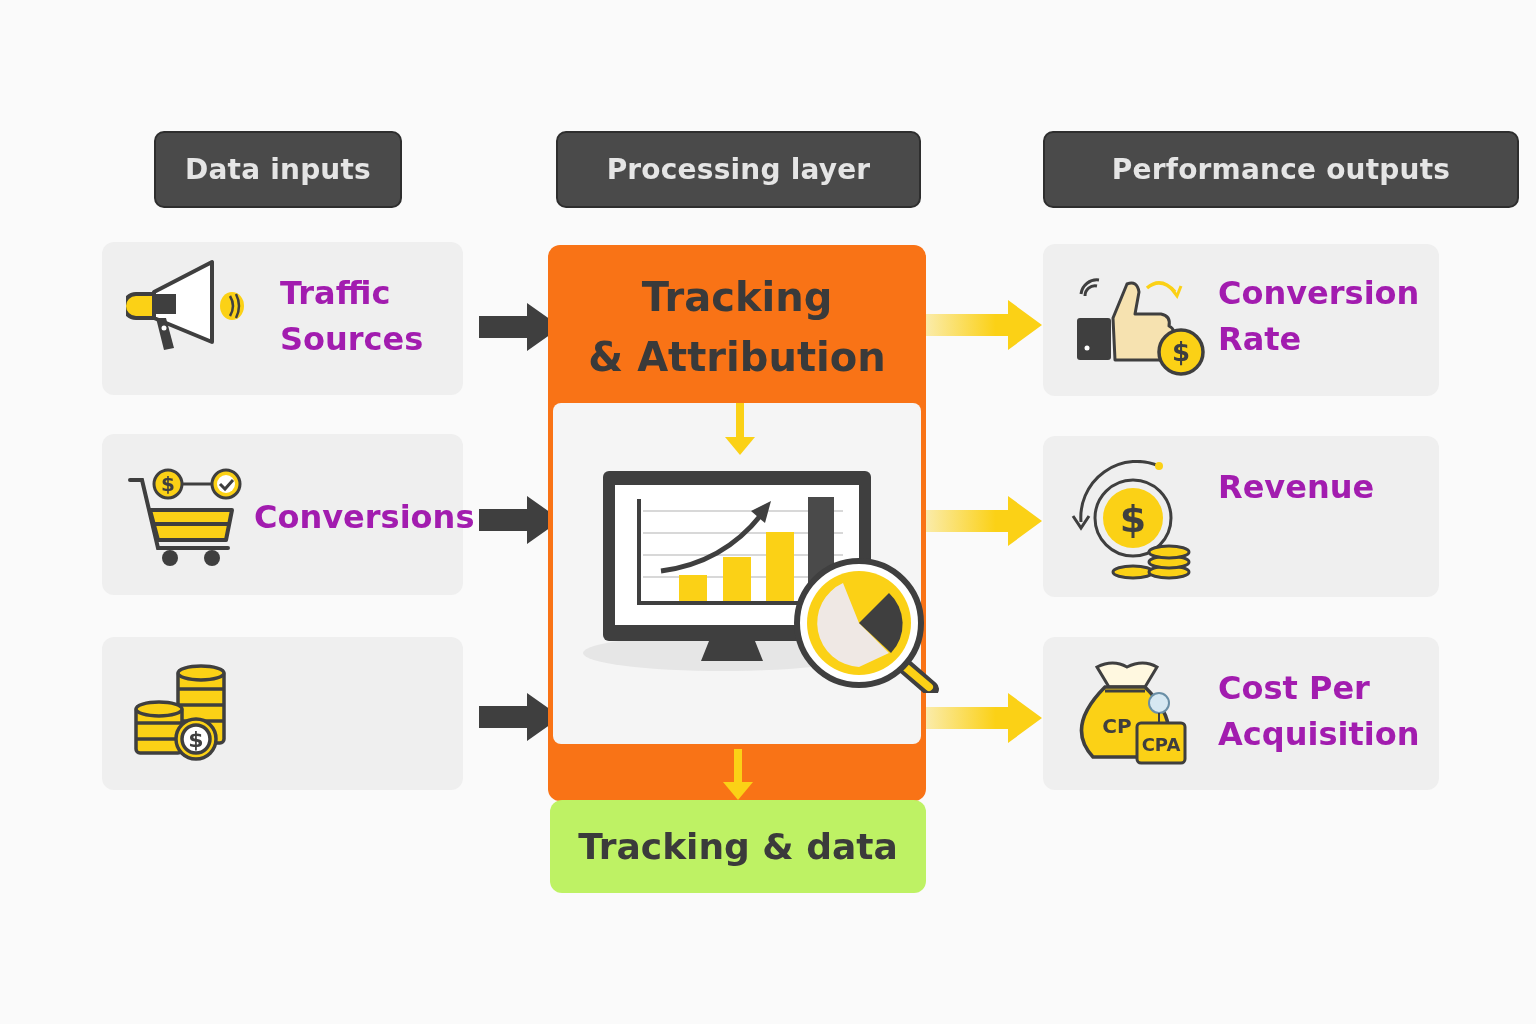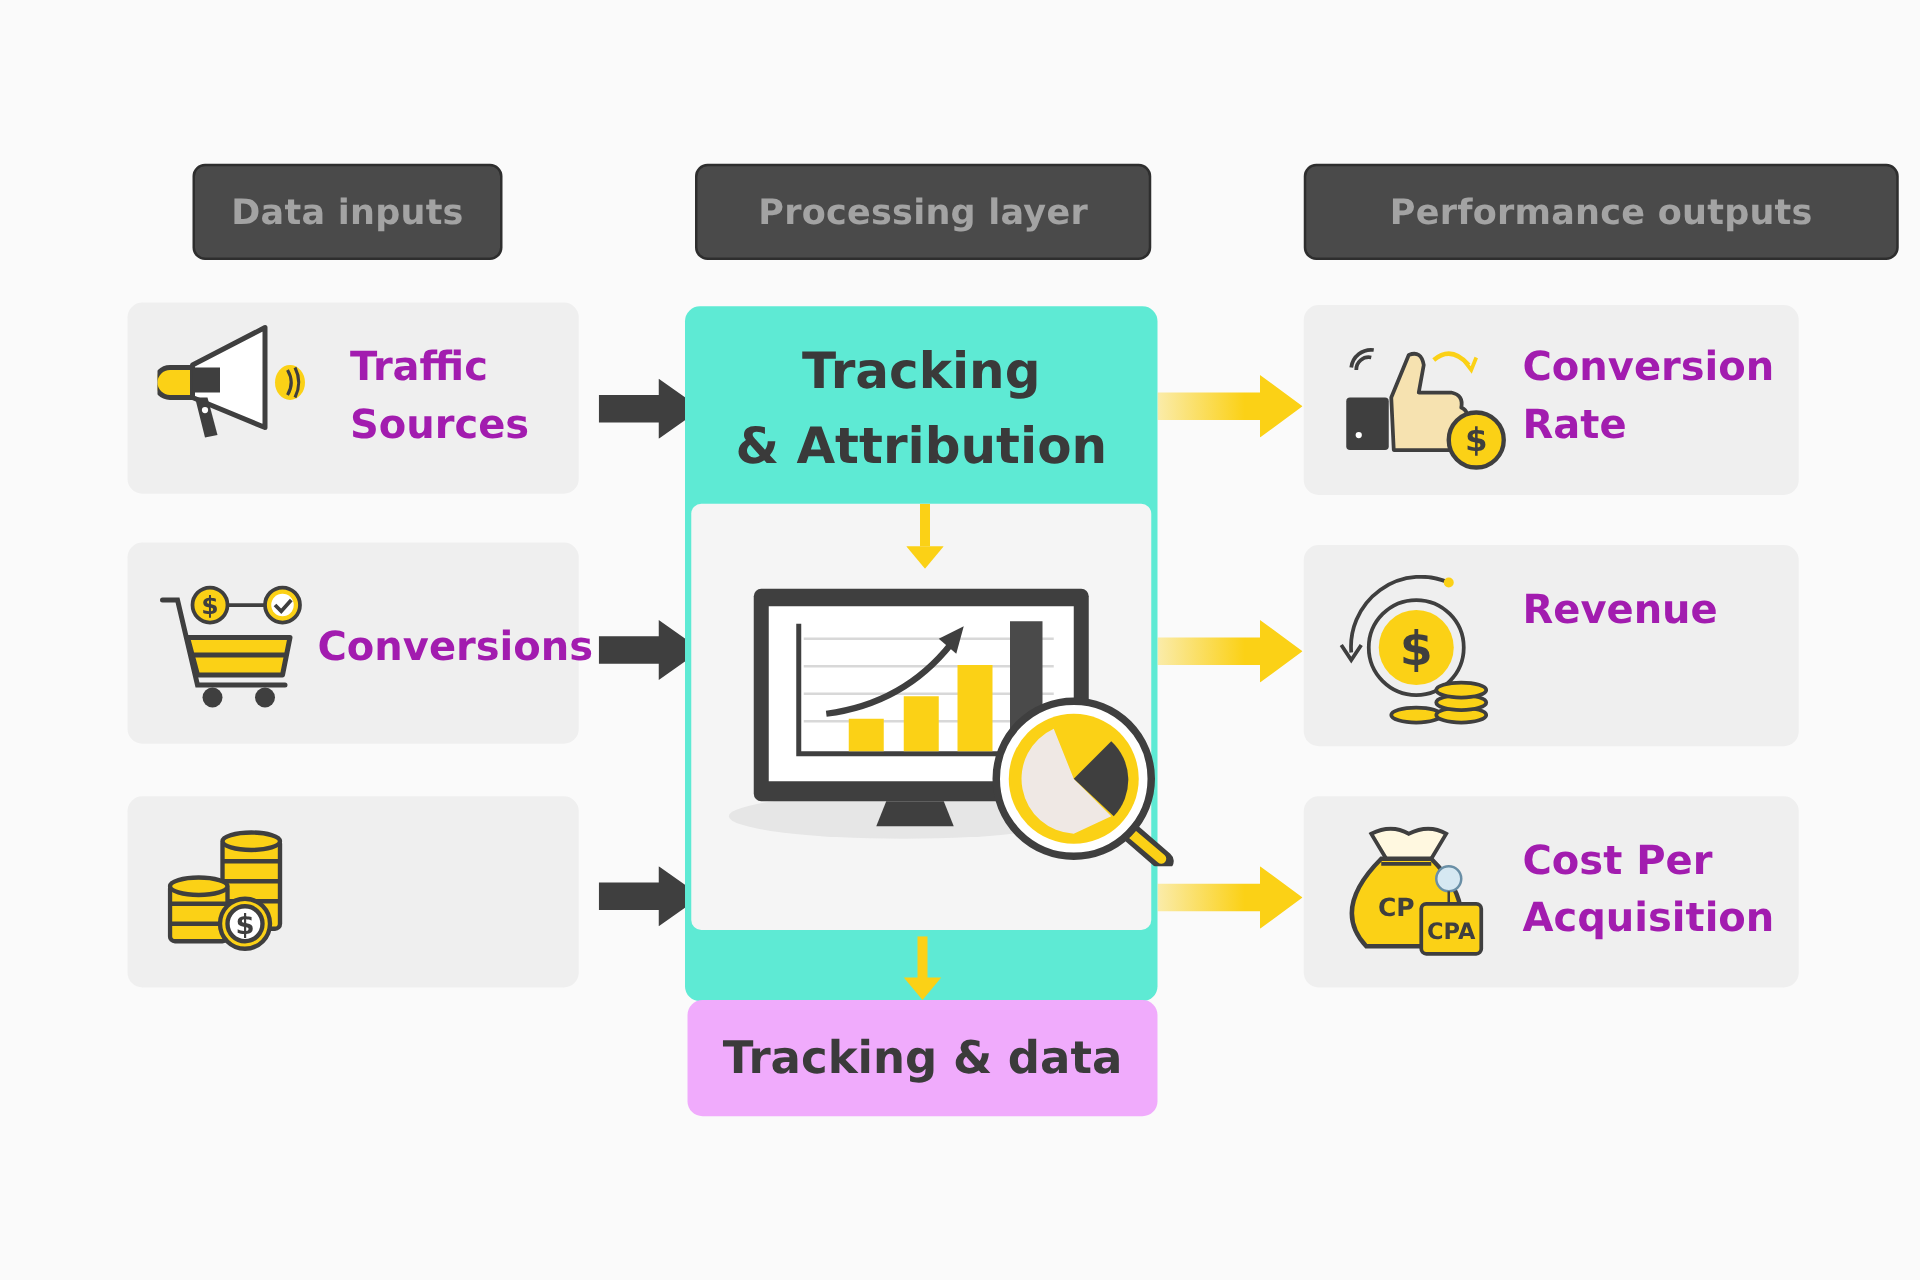--- a/index.html
+++ b/index.html
@@ -2,21 +2,21 @@
 <html><head>
 <meta charset="utf-8">
 <style>
   * { box-sizing: border-box; margin: 0; padding: 0; }
   html, body { width: 1536px; height: 1024px; background: #fafafa; overflow: hidden; }
   body { position: relative; font-family: "DejaVu Sans", sans-serif; color: #3a3a3a; }
 
   .header-pill {
     position: absolute; top: 131px; height: 77px;
     background: #4a4a4a; border: 2px solid #2e2e2e; border-radius: 10px;
-    color: #a3a3a3; font-size: 28px; font-weight: 600;
+    color: #e5e5e5; font-size: 28px; font-weight: 600;
     display: flex; align-items: center; justify-content: center;
     letter-spacing: 0.2px;
   }
   #hdr-inputs { left: 154px; width: 248px; }
   #hdr-processing { left: 556px; width: 365px; }
   #hdr-outputs { left: 1043px; width: 476px; }
 
   .card {
     position: absolute; background: #efefef; border-radius: 12px;
     display: flex; align-items: center;
@@ -29,33 +29,33 @@
   #in-commissions { left: 102px; top: 637px; width: 361px; height: 153px; }
 
   #out-conv { left: 1043px; top: 244px; width: 396px; height: 152px; }
   #out-rev { left: 1043px; top: 436px; width: 396px; height: 161px; }
   #out-cpa { left: 1043px; top: 637px; width: 396px; height: 153px; }
 
   .arrow-dark, .arrow-yellow { position: absolute; }
 
   #proc-box {
     position: absolute; left: 548px; top: 245px; width: 378px; height: 556px;
-    background: #5eead4; border-radius: 12px;
+    background: #f97316; border-radius: 12px;
   }
   #proc-title {
     position: absolute; left: 0; top: 22px; width: 100%;
     text-align: center; font-size: 40px; font-weight: 700; line-height: 60px; color: #3a3a3a;
   }
   #proc-inner {
     position: absolute; left: 5px; top: 158px; width: 368px; height: 341px;
     background: #f5f5f5; border-radius: 8px;
   }
   #bottom-card {
     position: absolute; left: 550px; top: 800px; width: 376px; height: 93px;
-    background: #f0abfc; border-radius: 12px;
+    background: #bef264; border-radius: 12px;
     display: flex; align-items: center; justify-content: center;
     font-size: 36px; font-weight: 700; color: #3b3b3b;
   }
 </style>
 </head>
 <body>
 
 <div id="hdr-inputs" class="header-pill">
     <span>Data inputs</span>
   </div>

